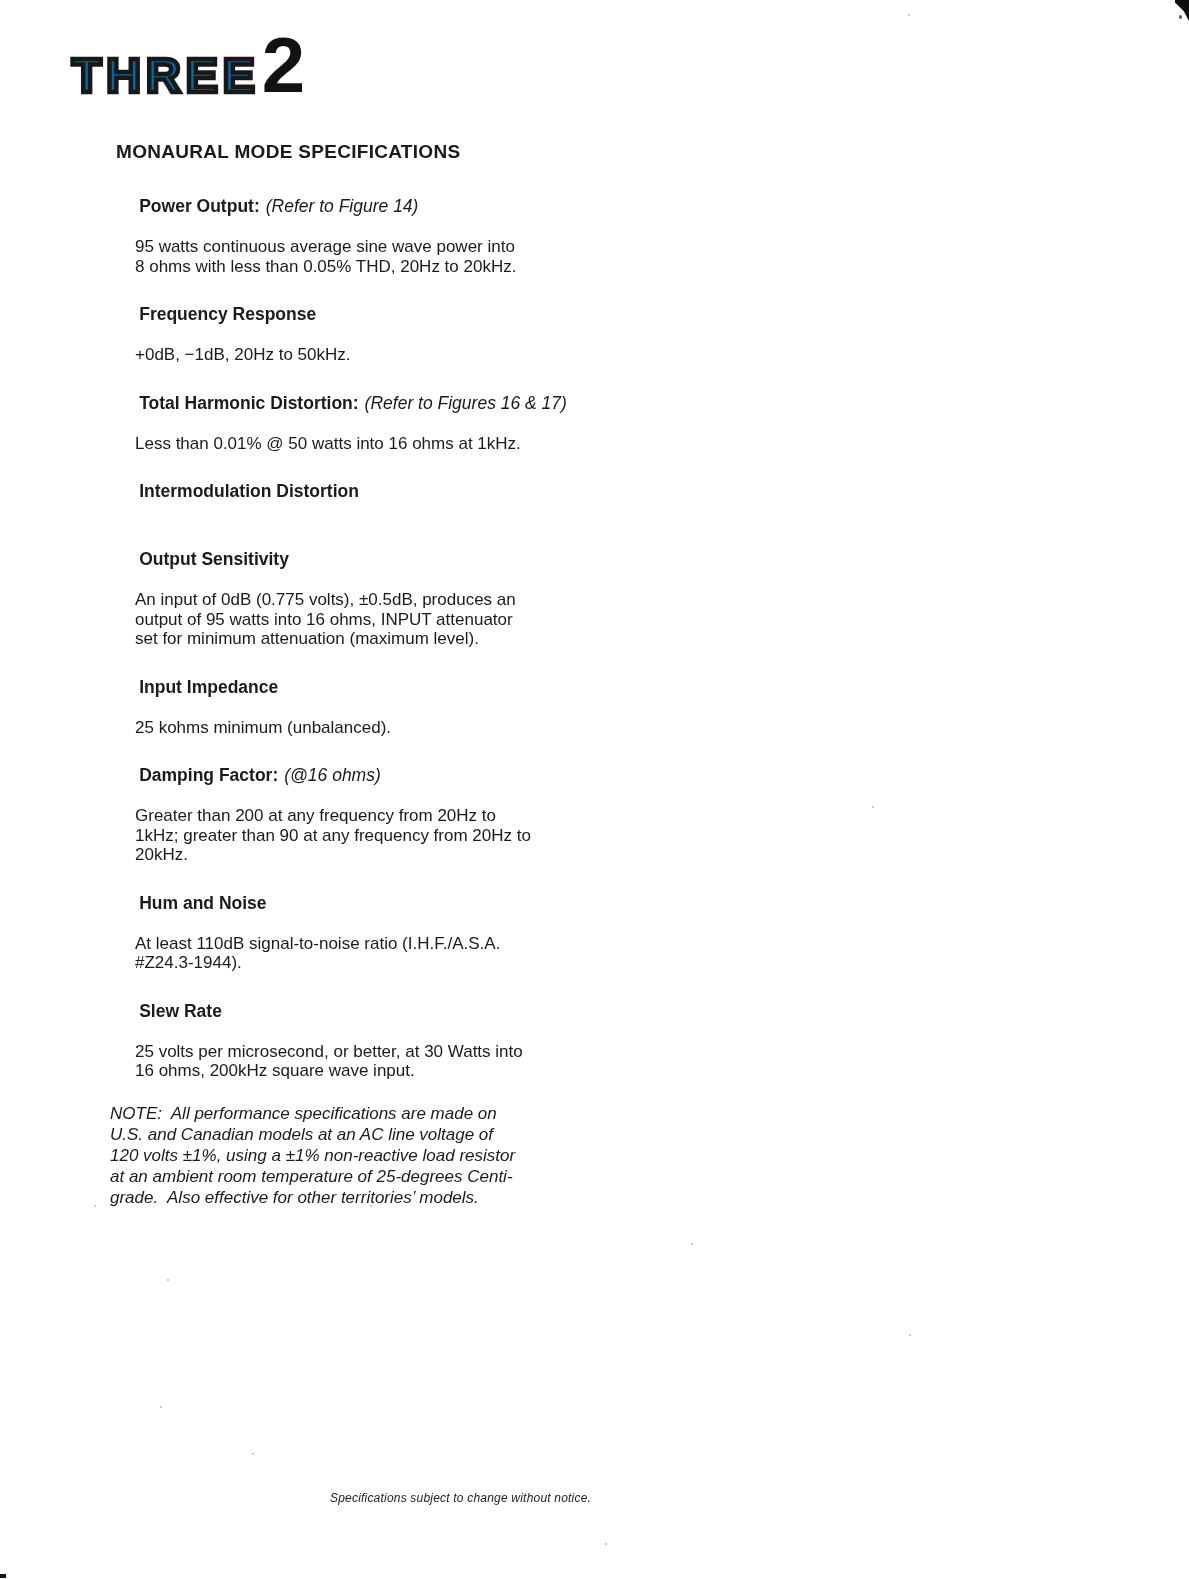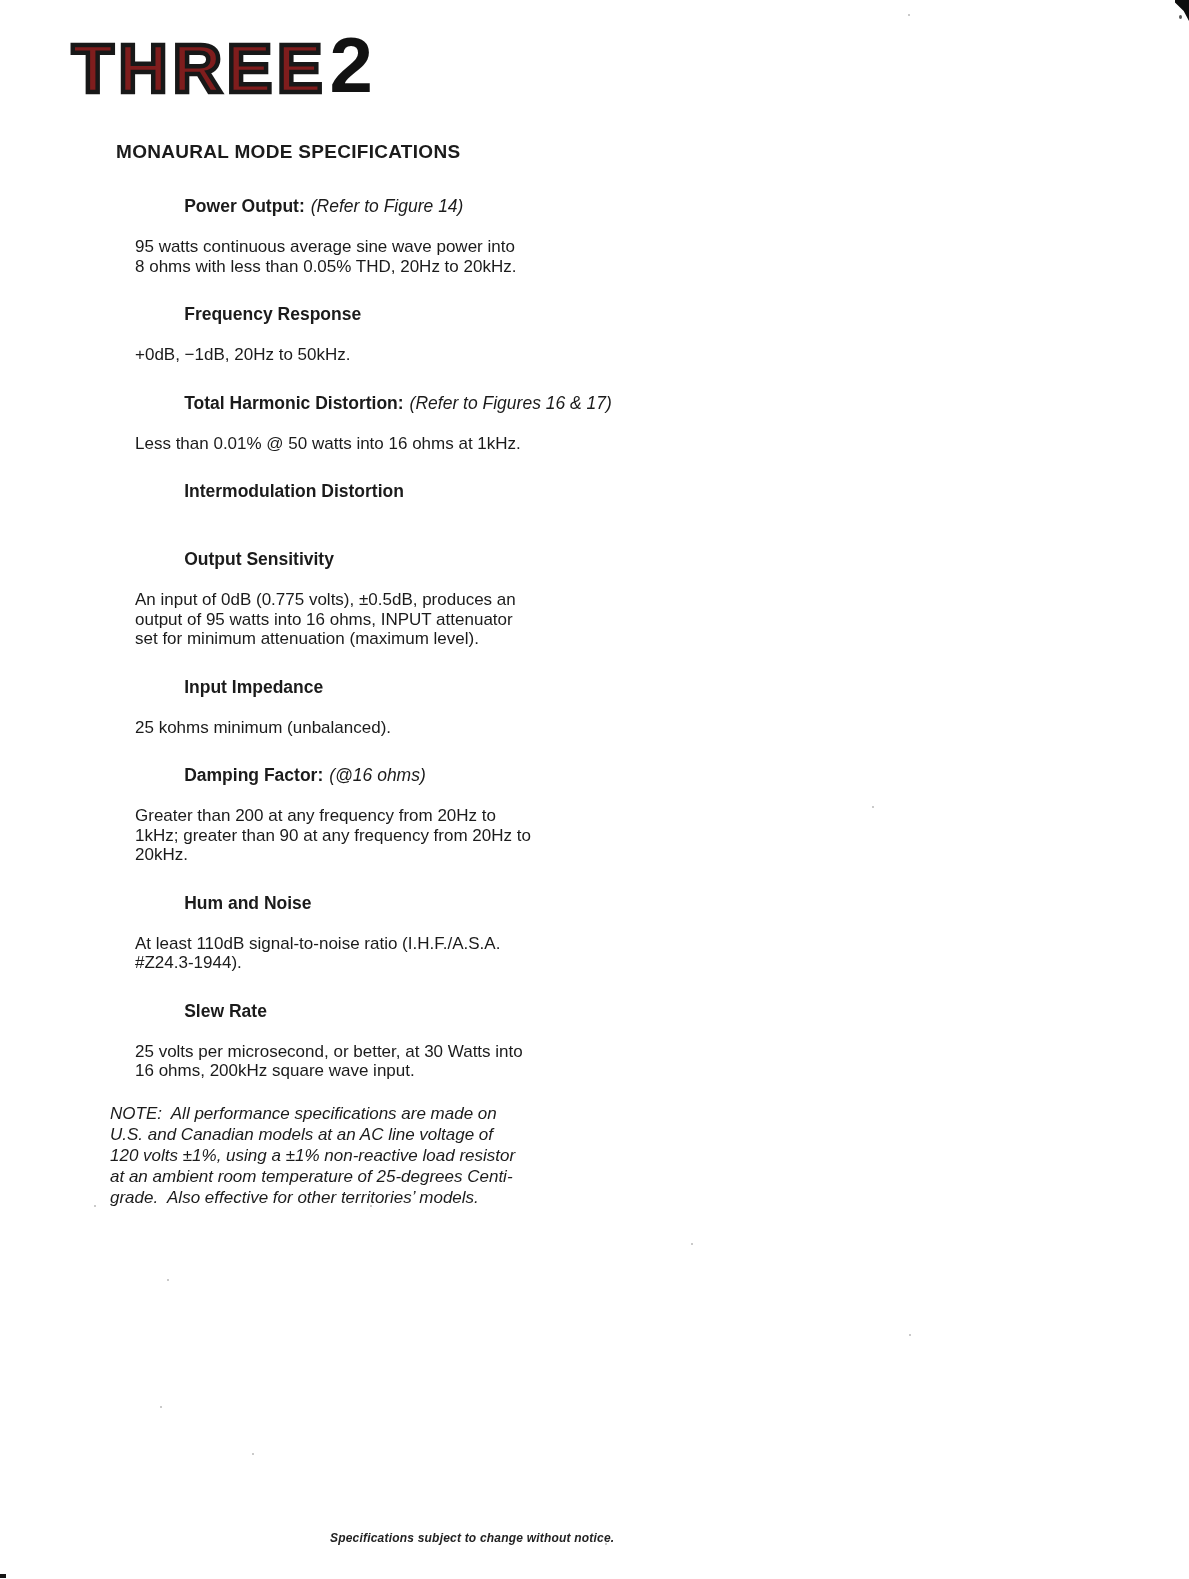--- a/index.html
+++ b/index.html
@@ -15,24 +15,24 @@
 
   
   .logo {
     position: absolute;
     left: 72px;
     top: 26px;
     white-space: nowrap;
     line-height: 1;
   }
   .logo-outline {
-    font-size: 68px;
+    font-size: 48px;
     font-weight: 700;
     letter-spacing: 5px;
-    color: #7f1d1d;
+    color: #0369a1;
     -webkit-text-stroke: 4.5px #181818;
   }
   .logo-solid {
     font-size: 78px;
     font-weight: 700;
     color: #121212;
     margin-left: 2px;
     letter-spacing: 0;
   }
 
@@ -48,21 +48,21 @@
     font-weight: 700;
     letter-spacing: 0.3px;
     margin: 0 0 13px 6px;
   }
   .section { margin-bottom: 8px; }
   .sec-heading-line {
     font-size: 17.5px;
     line-height: 20px;
     white-space: pre;
   }
-  .sec-heading { font-weight: 700; margin-left: 45px; }
+  .sec-heading { font-weight: 700; }
   .sec-note { font-style: italic; font-weight: 400; margin-left: 6px; text-align: center; }
   .sec-body { padding-left: 25px; margin-top: 1px; }
   .body-line {
     font-size: 17px;
     line-height: 19.5px;
     white-space: pre;
   }
 
   
   .note-block { margin-top: 22px; }
@@ -70,23 +70,23 @@
     font-style: italic;
     font-size: 17px;
     line-height: 21px;
     white-space: pre;
   }
 
   
   .footer {
     position: absolute;
     left: 330px;
-    top: 1531px;
+    top: 1491px;
     font-size: 12px;
-    font-weight: 700;
+    font-weight: 400;
     font-style: italic;
     letter-spacing: 0.2px;
     color: #222;
   }
 
   
   .corner-mark {
     position: absolute;
     top: 0;
     right: 0;

